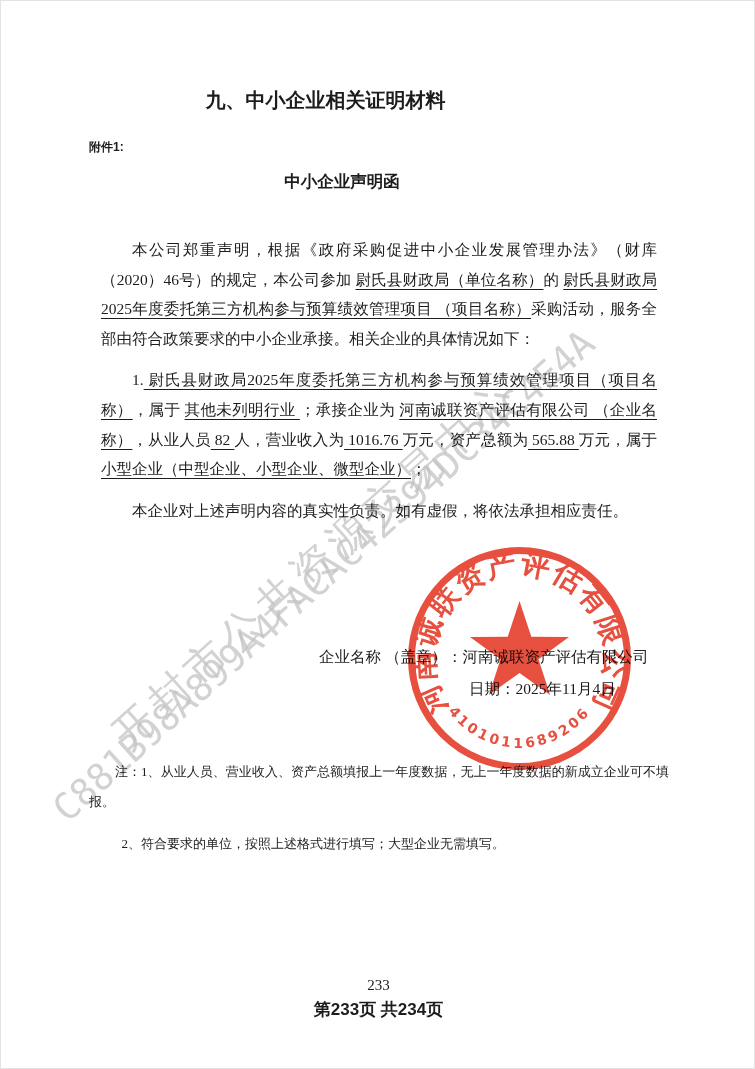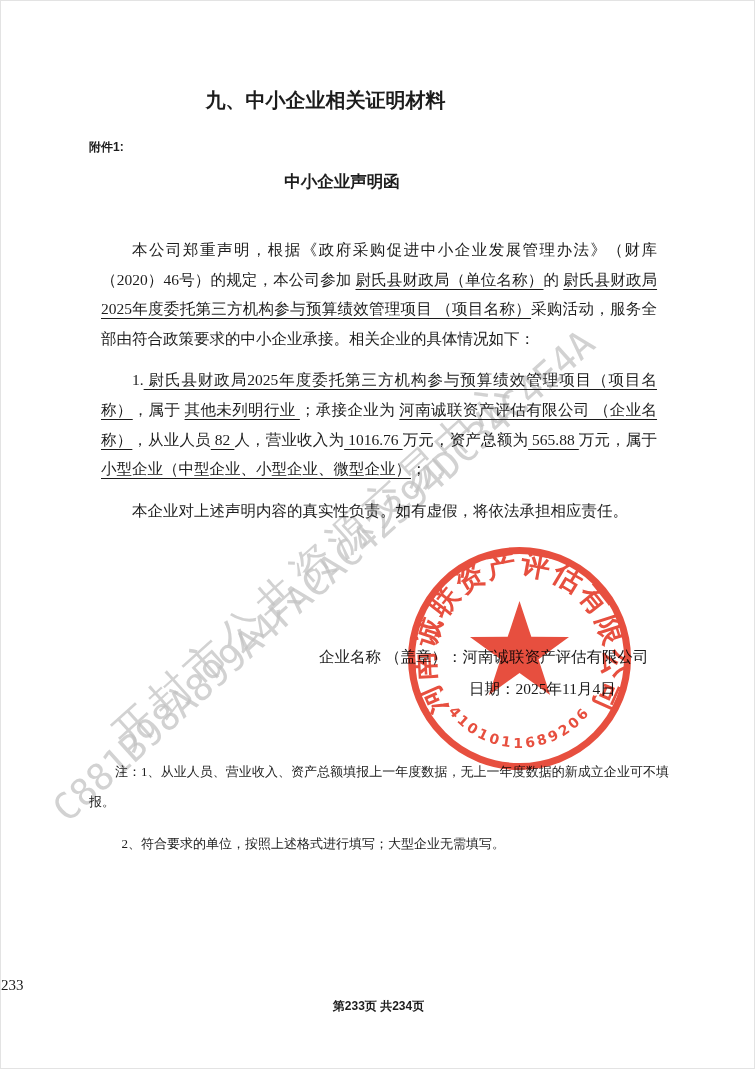--- a/index.html
+++ b/index.html
@@ -80,27 +80,27 @@
   .notes{
     top:756px;left:88px;width:580px;
     font-size:13px;line-height:29.6px;
     text-align:justify;
   }
   .notes p{margin:0;}
   .notes .n1{text-indent:2em;}
   .notes .n2{text-indent:2.5em;margin-top:13px;}
   .pagenum{
     top:976px;left:0;width:755px;
-    text-align:left;font-size:15px;
+    text-align:center;font-size:15px;
   }
   .pageinfo{
     top:997px;left:0;width:755px;
     text-align:center;
     font-family:"Liberation Sans","DejaVu Sans",sans-serif;
-    font-weight:600;font-size:12px;
+    font-weight:600;font-size:17px;
   }
   
   .stamp{
     position:absolute;
     left:400px;top:540px;
     width:236px;height:236px;
     z-index:3;
     mix-blend-mode:multiply;
     opacity:.92;
     pointer-events:none;

